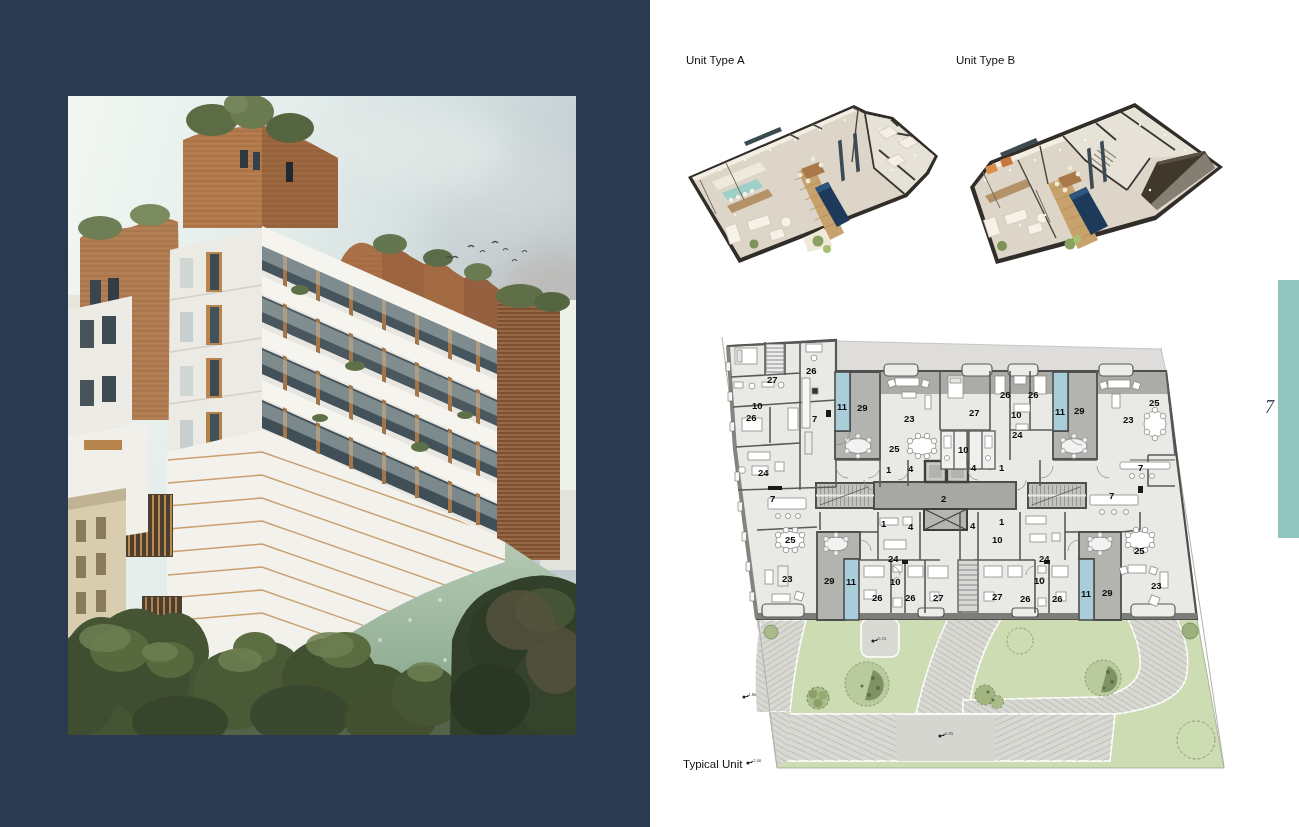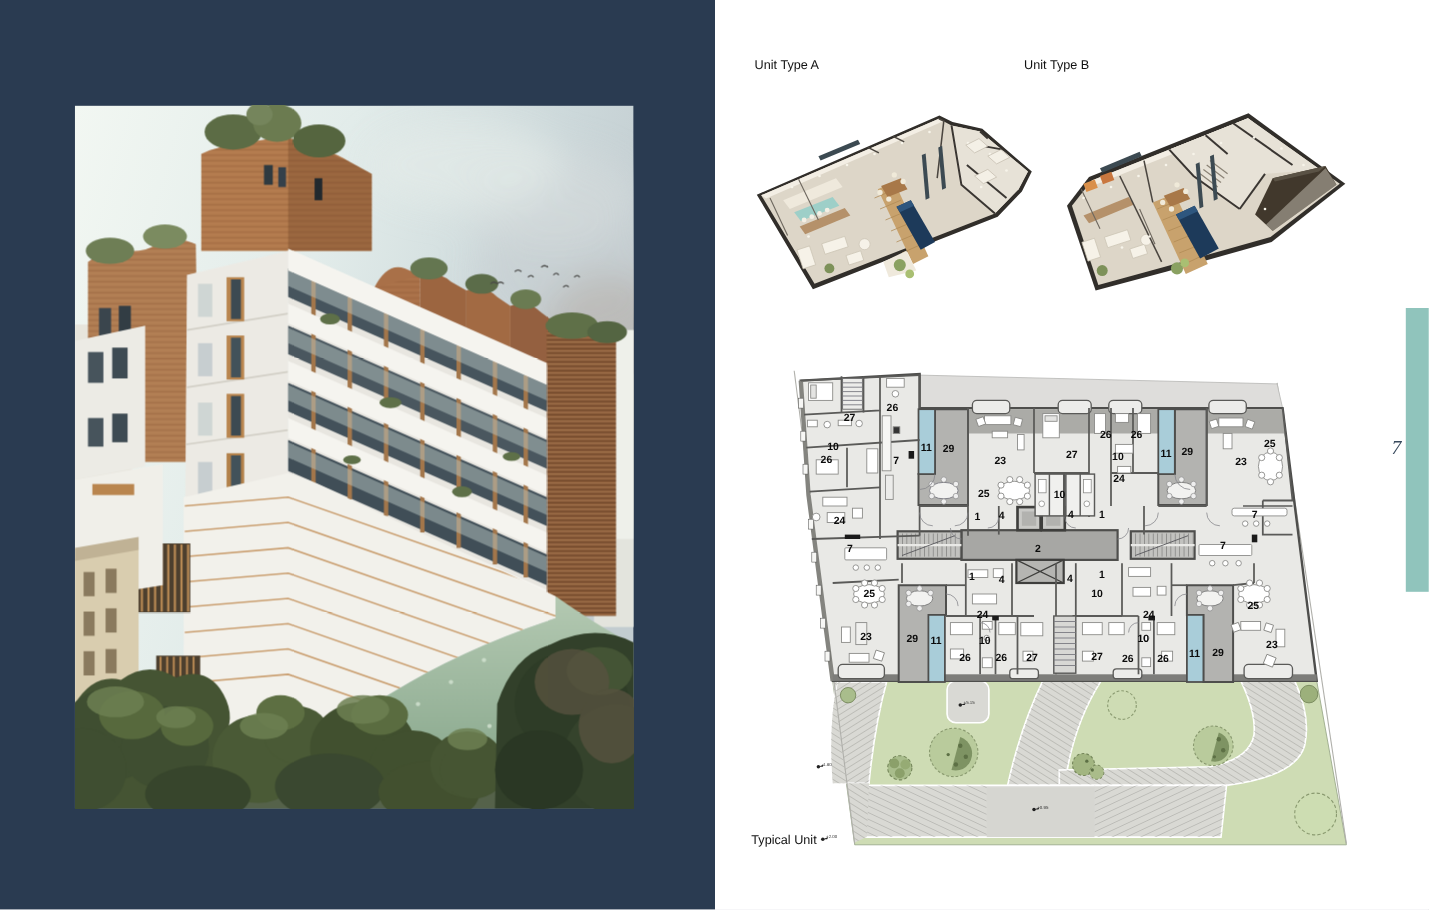--- a/index.html
+++ b/index.html
@@ -324,21 +324,21 @@
       </g>
       <g fill="#57523f" opacity="0.8">
         <ellipse cx="520" cy="620" rx="34" ry="30"></ellipse>
         <ellipse cx="556" cy="660" rx="30" ry="34"></ellipse>
       </g>
     </g>
   </svg>
 
   <div class="abs" style="left:686px;top:54px;font-size:11.5px;color:#111;">Unit Type A</div>
 
-  <div class="abs" style="left:931px;top:54px;font-size:11.5px;color:#111;">Unit Type B</div>
+  <div class="abs" style="left:956px;top:54px;font-size:11.5px;color:#111;">Unit Type B</div>
 
   <svg class="abs" style="left:684px;top:100px;" width="256" height="168" viewBox="684 100 256 168">
 
     <polygon points="688,177 854,105 866,111 893,117 938,156 929,174 907,197 739,263" fill="#312e2a"></polygon>
 
     <polygon points="692,177.5 853.5,108 865,114 891,119.5 934.5,156 926,172 904.5,194 740.5,258" fill="#ddd6c8"></polygon>
 
     <polygon points="692,177.5 853.5,108 858,110 696.5,180.5" fill="#f3eee4"></polygon>
 
     <polygon points="865,114 891,119.5 934.5,156 926,172 904.5,194 874,168" fill="#e7e2d7"></polygon>

